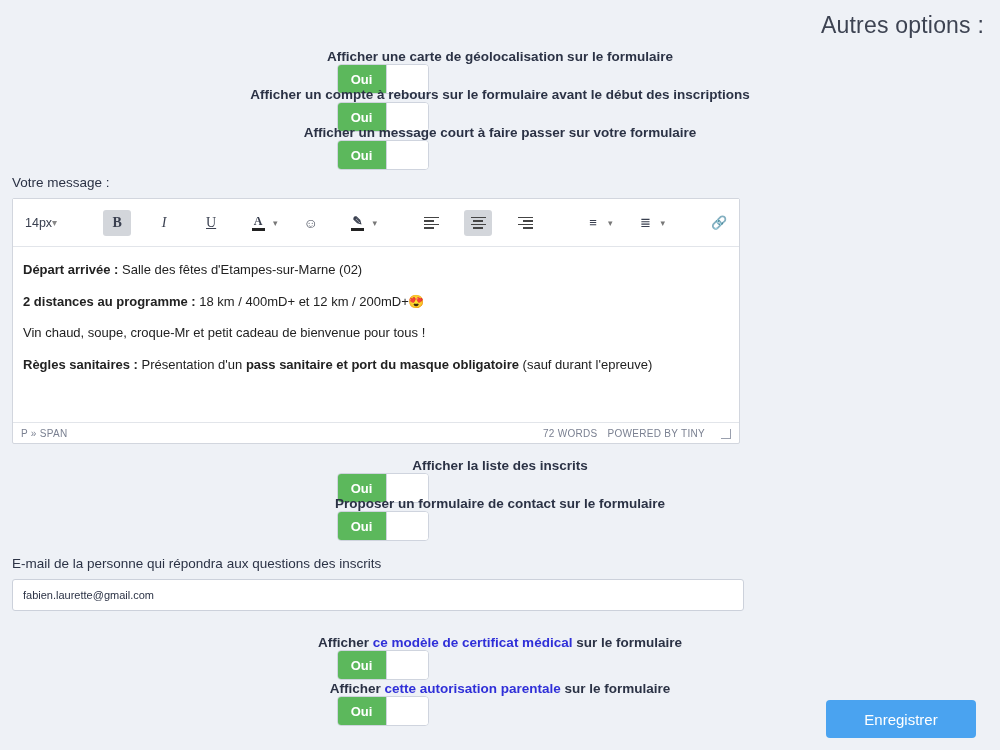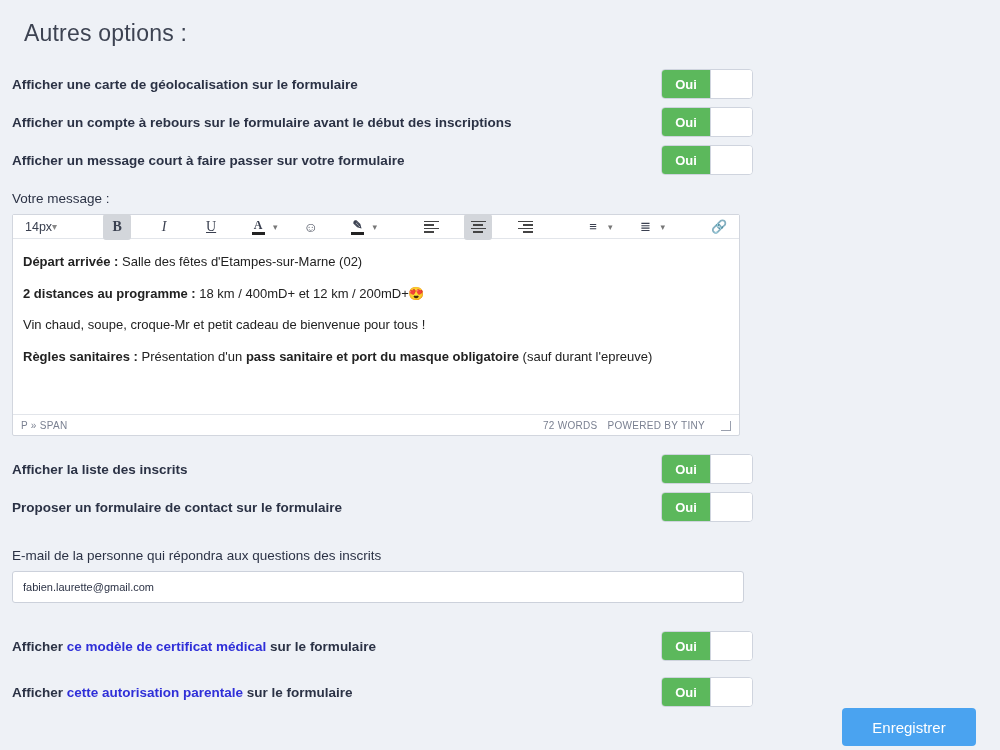--- a/index.html
+++ b/index.html
@@ -14,29 +14,31 @@
   .page {
     position: relative;
     width: 1000px; height: 750px;
     padding: 0 12px;
   }
   .page-title {
     font-size: 23px;
     font-weight: 400;
     color: #3d4352;
     padding: 8px 0 6px 0;
-    margin: 12px;
+    margin: 4px;
     letter-spacing: 0.2px;
+    text-align: right;
   }
   .opt-row {
     display: flex;
     align-items: center;
     justify-content: space-between;
     margin: 0;
     height: 38px;
+    flex-direction: column;
   }
   .opt-label {
     font-size: 13.5px;
     font-weight: bold;
     color: #2b3245;
   }
   .opt-label .link {
     color: #2f2fd8;
     font-weight: bold;
   }
@@ -77,21 +79,21 @@
   .editor {
     width: 728px;
     border: 1px solid #d2d6de;
     background: #ffffff;
     border-radius: 2px;
     margin-bottom: 14px;
   }
   .editor-toolbar {
     display: flex;
     align-items: center;
-    height: 24px;
+    height: 48px;
     border-bottom: 1px solid #e2e5ea;
     padding: 0 6px;
     gap: 19px;
     background: #fff;
   }
   .tb-select {
     display: flex;
     align-items: center;
     justify-content: space-between;
     width: 108px;
@@ -161,21 +163,21 @@
     font-size: 11px;
     color: #2b3245;
     padding: 0 10px;
     font-family: "Liberation Sans", sans-serif;
     outline: none;
   }
   .save-btn {
     position: absolute;
     right: 24px;
     bottom: 16px;
-    width: 134px;
+    width: 150px;
     height: 38px;
     background: #4aa3f0;
     color: #fff;
     border: none;
     border-radius: 4px;
     font-size: 15px;
     font-family: "Liberation Sans", sans-serif;
     cursor: pointer;
   }
   .sp-14 { height: 14px; }

